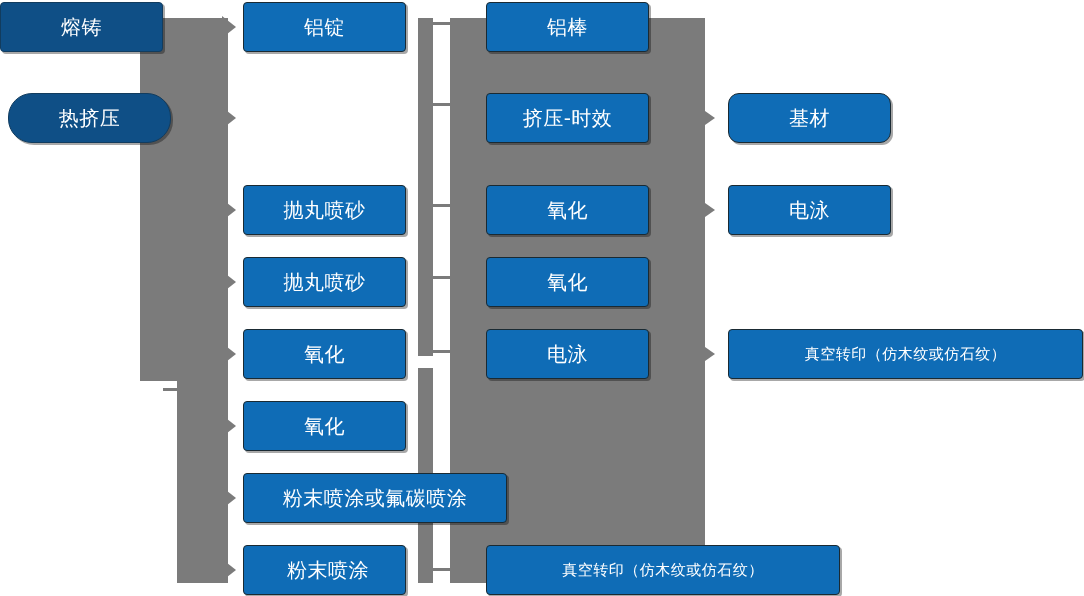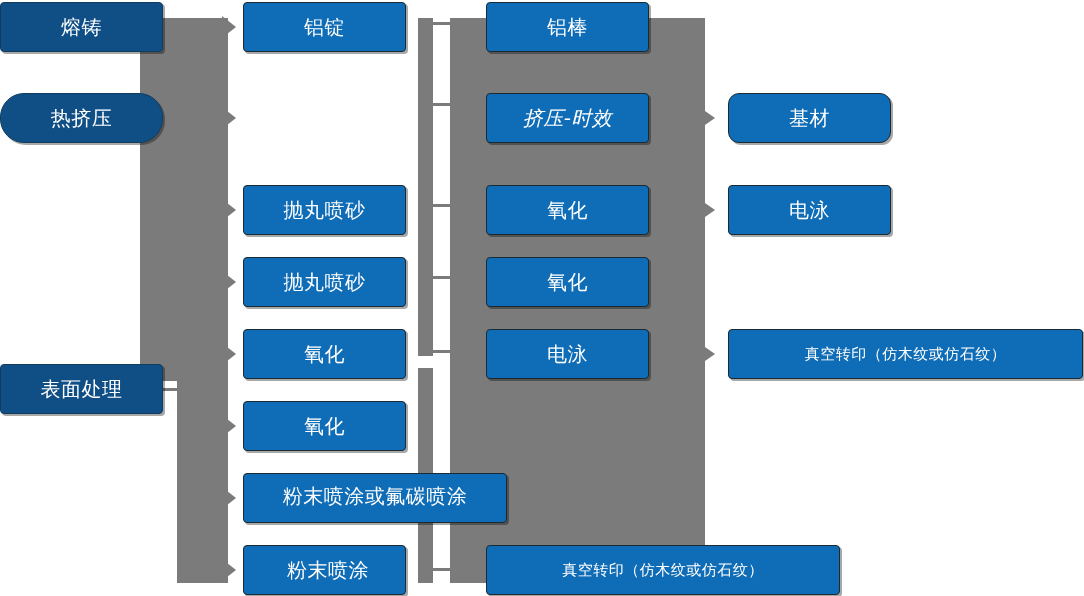--- a/index.html
+++ b/index.html
@@ -78,27 +78,24 @@
   <div class="conn" style="left:450px;top:18px;width:255px;height:565px;"></div>
 
   <div class="arrowhead small" style="left:705px;top:111px;"></div>
   <div class="arrowhead small" style="left:705px;top:203px;"></div>
   <div class="arrowhead small" style="left:705px;top:347px;"></div>
 
   <div class="node dark t20" style="left:0px;top:2px;width:163px;height:50px;">
     <span>熔铸</span>
   </div>
 
-  <div class="node dark t20" style="left:0px;top:93px;width:163px;height:50px;border-radius:24px;">
+  <div class="node dark t20" style="left:8px;top:93px;width:163px;height:50px;border-radius:24px;">
     <span>热挤压</span>
   </div>
 
-  <div class="node dark t20" style="left:0px;top:364px;width:163px;height:50px;">
-    <span>表面处理</span>
-  </div>
 
   <div class="node light t20" style="left:243px;top:2px;width:163px;height:50px;">
     <span>铝锭</span>
   </div>
 
 
   <div class="node light t20" style="left:243px;top:185px;width:163px;height:50px;">
     <span>抛丸喷砂</span>
   </div>
 
@@ -107,33 +104,33 @@
   </div>
 
   <div class="node light t20" style="left:243px;top:329px;width:163px;height:50px;">
     <span>氧化</span>
   </div>
 
   <div class="node light t20" style="left:243px;top:401px;width:163px;height:50px;">
     <span>氧化</span>
   </div>
 
-  <div class="node light t20" style="left:243px;top:473px;width:264px;height:50px;font-family:Liberation Mono, monospace;">
+  <div class="node light t20" style="left:243px;top:473px;width:264px;height:50px;">
     <span>粉末喷涂或氟碳喷涂</span>
   </div>
 
   <div class="node light t20" style="left:243px;top:545px;width:163px;height:50px;padding-left:7px;">
     <span>粉末喷涂</span>
   </div>
 
   <div class="node light t20" style="left:486px;top:2px;width:163px;height:50px;">
     <span>铝棒</span>
   </div>
 
-  <div class="node light t20" style="left:486px;top:93px;width:163px;height:50px;font-style:italic;">
+  <div class="node light t20" style="left:486px;top:93px;width:163px;height:50px;">
     <span>挤压-时效</span>
   </div>
 
   <div class="node light t20" style="left:486px;top:185px;width:163px;height:50px;">
     <span>氧化</span>
   </div>
 
   <div class="node light t20" style="left:486px;top:257px;width:163px;height:50px;">
     <span>氧化</span>
   </div>

